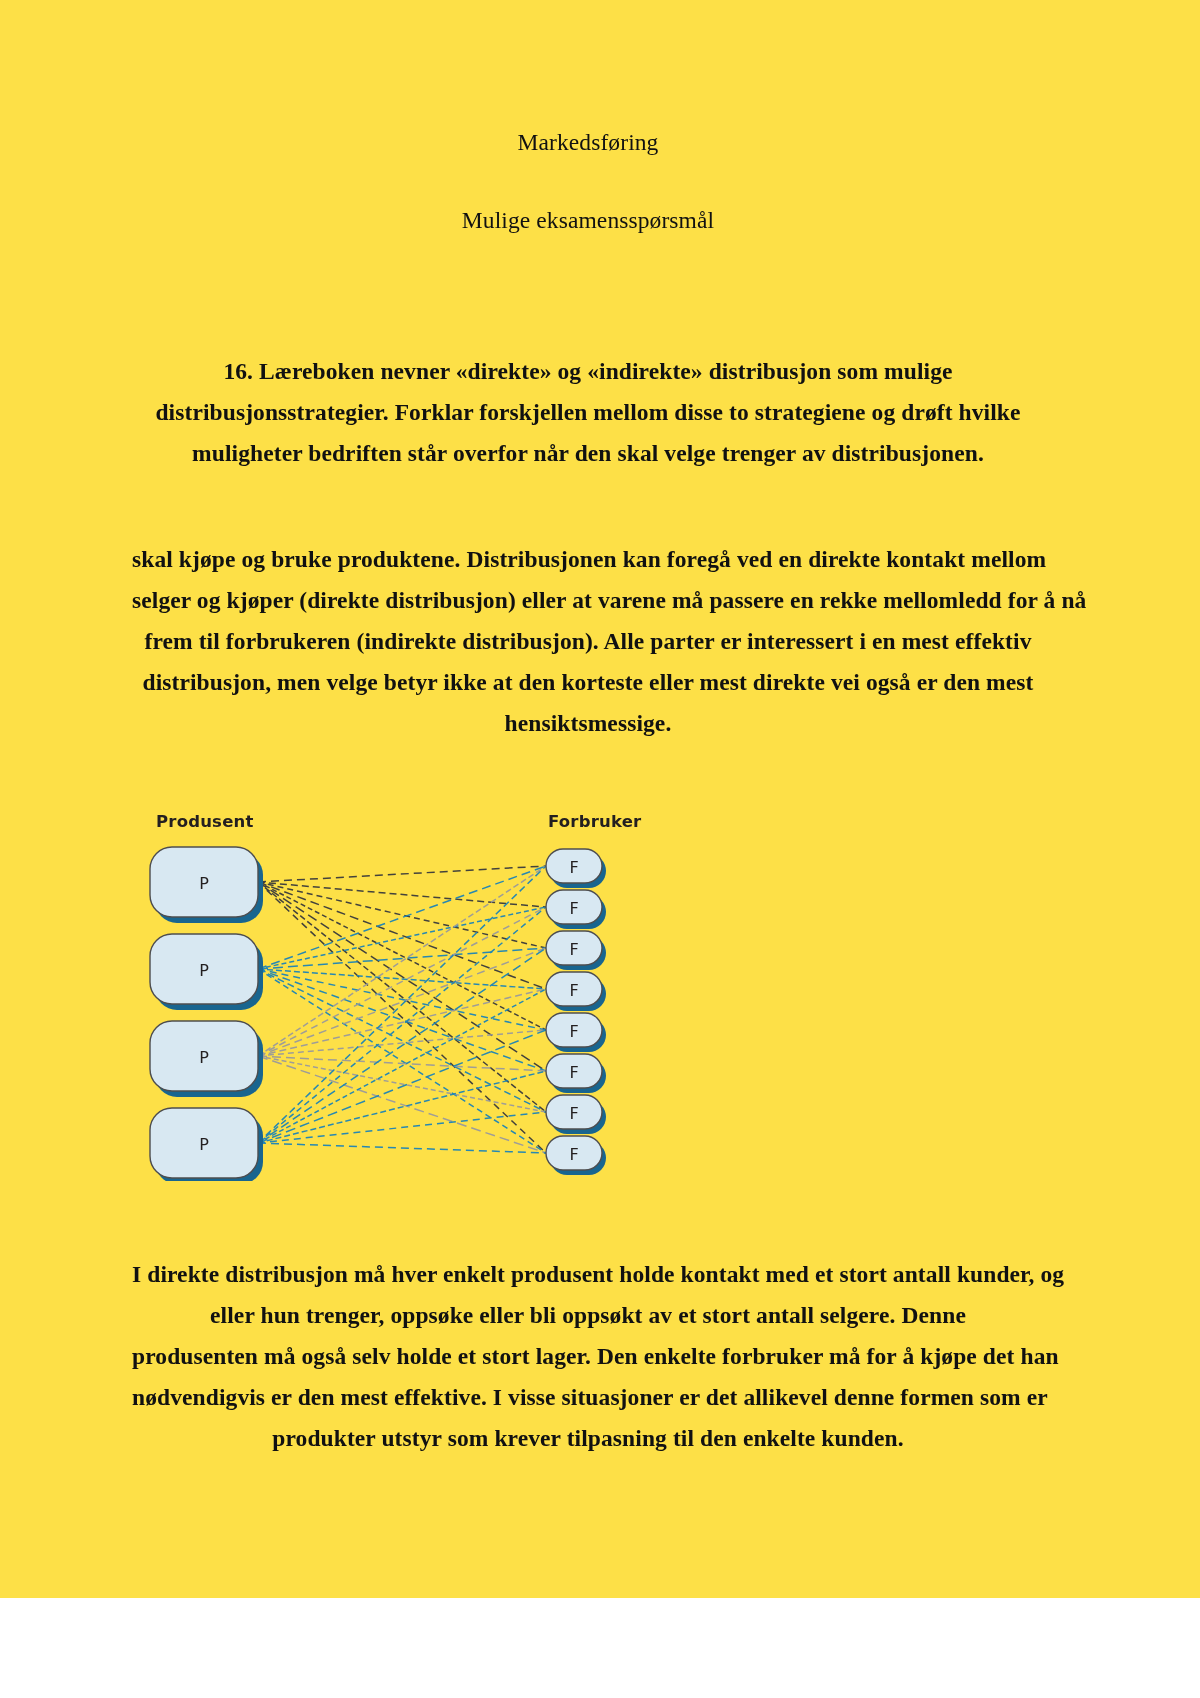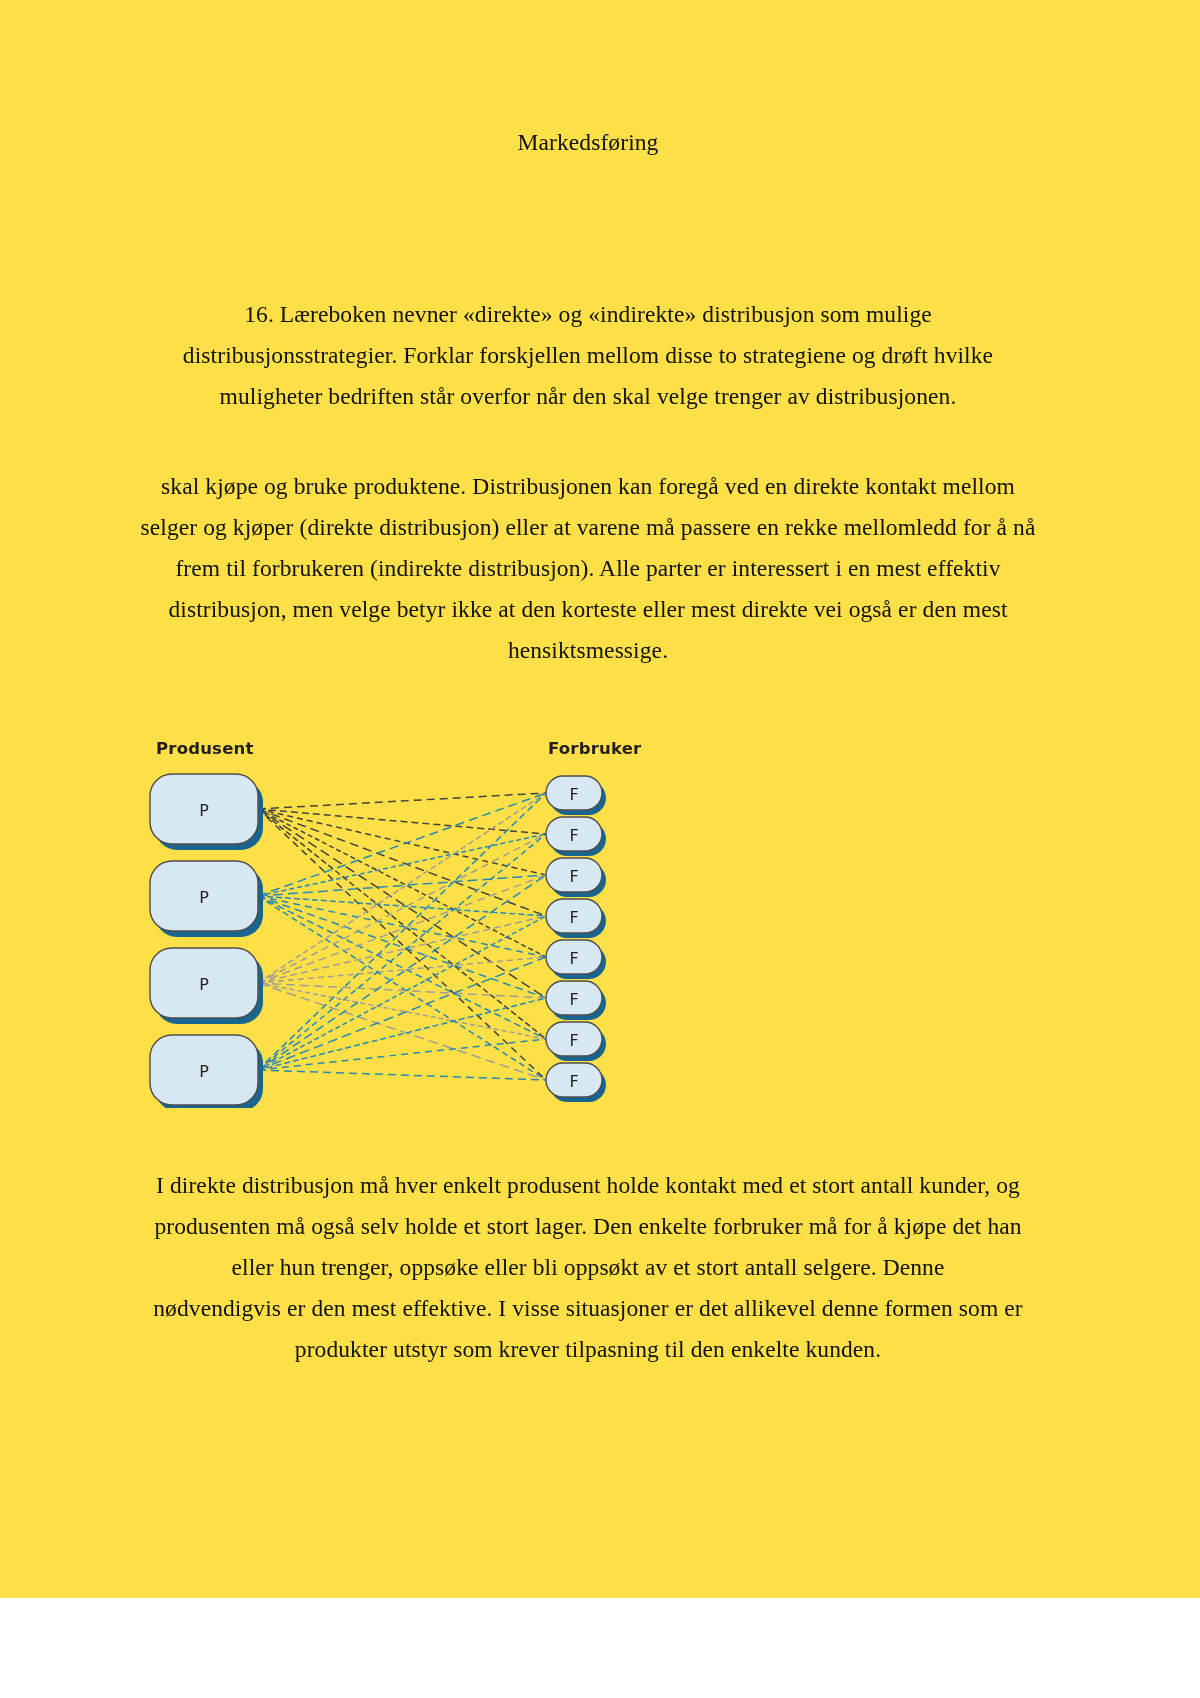--- a/index.html
+++ b/index.html
@@ -27,21 +27,22 @@
     width: 912px;
   }
   .doc-line {
     font-size: 23.5px;
     line-height: 41px;
     letter-spacing: 0.1px;
     color: #111111;
     white-space: nowrap;
   }
   .para {
-    margin: 0 0 0 0;
+    margin: 16px 0 0 0;
+    font-weight: bold;
   }
   .spacer-sm { height: 37px; }
   .spacer-md { height: 57px; }
   .spacer-lg { height: 49px; }
 
   
   .figure {
     position: relative;
     width: 520px;
     height: 380px;
@@ -66,20 +67,21 @@
   }
 </style>
 </head>
 <body>
 
 <div class="page">
   <div class="content">
 
     <div class="doc-line">Markedsføring</div>
     <div class="spacer-sm"></div>
+    <div class="doc-line">Mulige eksamensspørsmål</div>
 
     <div class="spacer-md"></div>
     <div class="spacer-sm"></div>
 
     <div class="para">
       <div class="doc-line">16. Læreboken nevner «direkte» og «indirekte» distribusjon som mulige</div>
       <div class="doc-line">distribusjonsstrategier. Forklar forskjellen mellom disse to strategiene og drøft hvilke</div>
       <div class="doc-line">muligheter bedriften står overfor når den skal velge trenger av distribusjonen.</div>
     </div>
 
@@ -177,20 +179,20 @@
             <rect x="406" y="335" width="56" height="34" rx="17" ry="17" fill="#d8e8f2" stroke="#4d4d4f" stroke-width="1.4"></rect>
             <text x="434" y="353" class="node-letter">F</text>
           </g>
         </svg>
     </div>
 
     <div class="spacer-md"></div>
 
     <div class="para">
       <div class="doc-line">I direkte distribusjon må hver enkelt produsent holde kontakt med et stort antall kunder, og</div>
+      <div class="doc-line">eller hun trenger, oppsøke eller bli oppsøkt av et stort antall selgere. Denne</div>
       <div class="doc-line">produsenten må også selv holde et stort lager. Den enkelte forbruker må for å kjøpe det han</div>
-      <div class="doc-line">eller hun trenger, oppsøke eller bli oppsøkt av et stort antall selgere. Denne</div>
       <div class="doc-line">nødvendigvis er den mest effektive. I visse situasjoner er det allikevel denne formen som er</div>
       <div class="doc-line">produkter utstyr som krever tilpasning til den enkelte kunden.</div>
     </div>
 
   </div>
 </div>
 
 </body></html>

